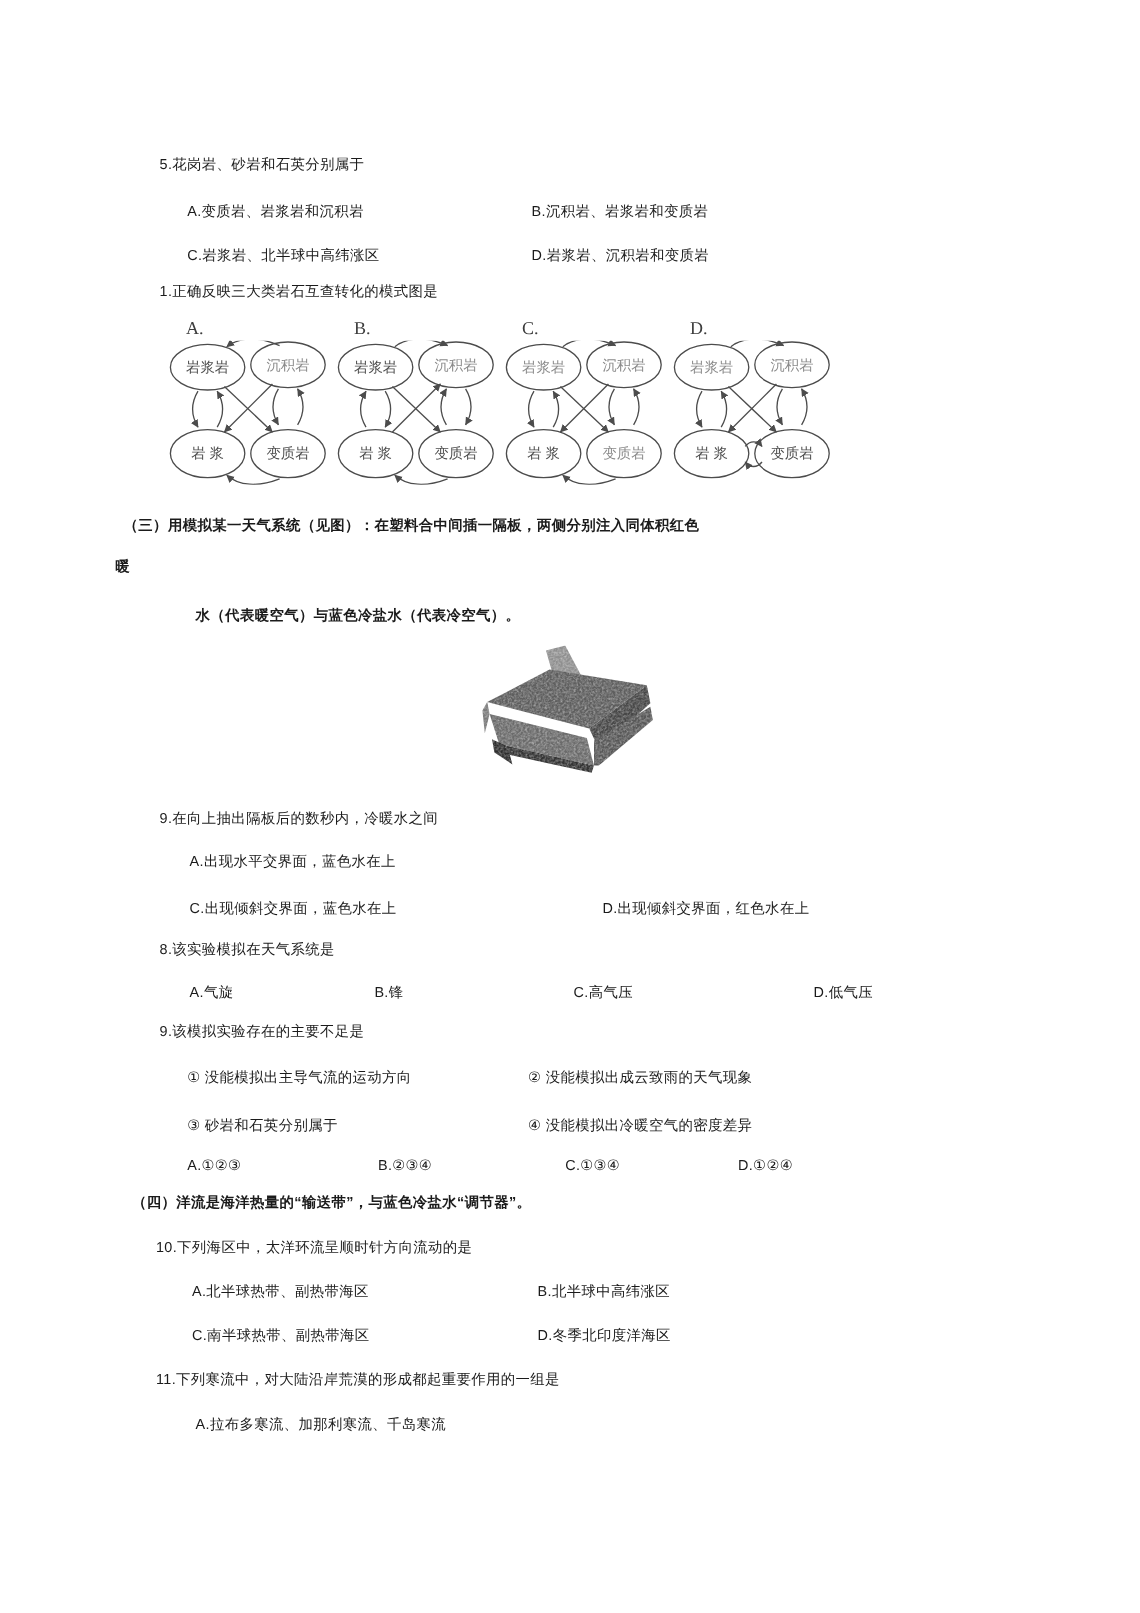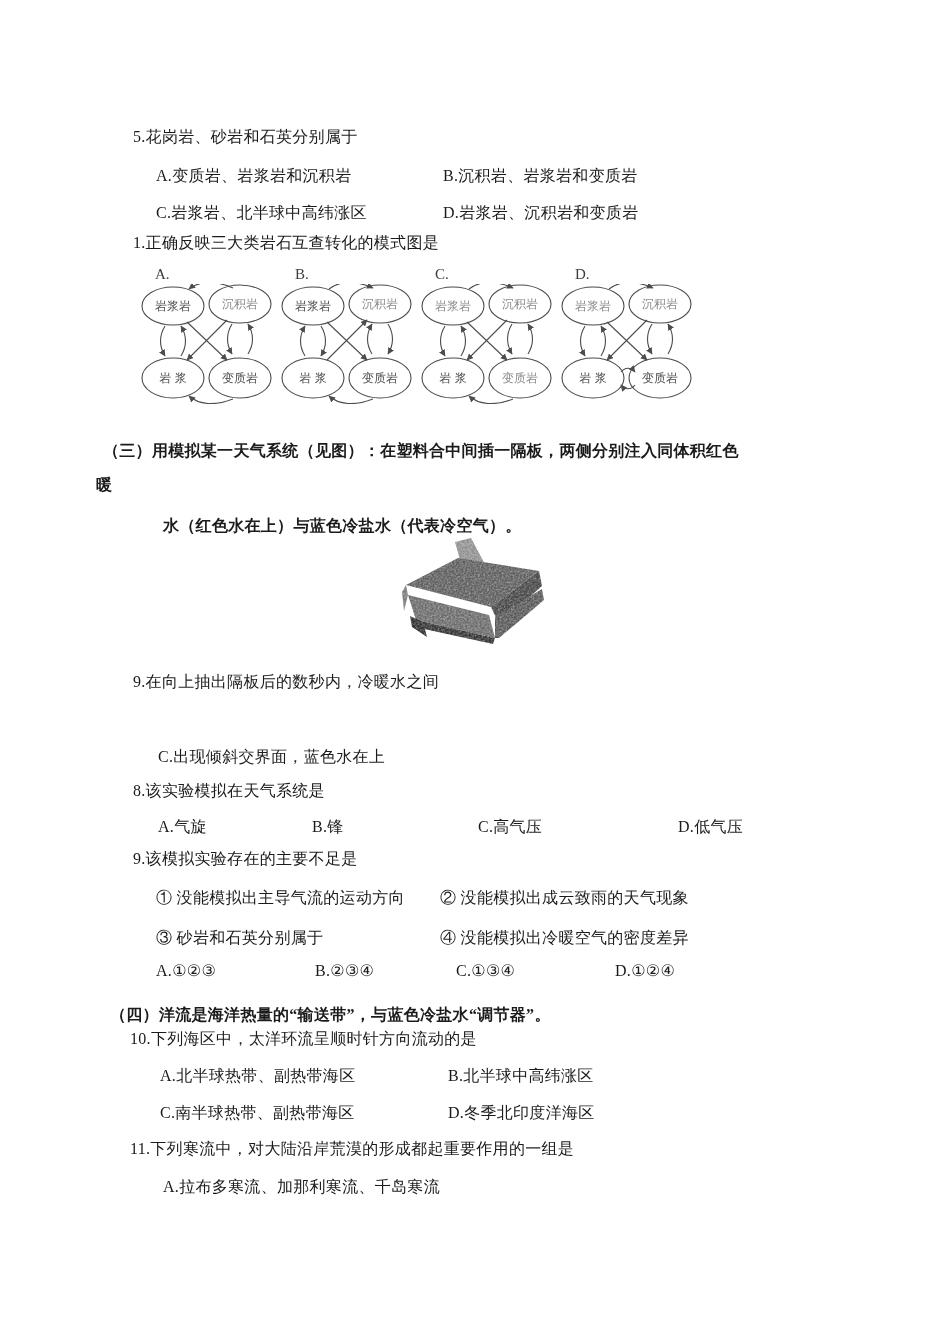--- a/index.html
+++ b/index.html
@@ -6,27 +6,26 @@
   .page{
     position:relative;
     width:950px;height:1344px;
     background:#ffffff;
     font-family:"Liberation Sans","DejaVu Sans",sans-serif;
     color:#1b1b1b;
     overflow:hidden;
   }
   .t{
     position:absolute;
-    font-size:16px;
+    font-size:12px;
     line-height:20px;
     white-space:nowrap;
     letter-spacing:0.3px;
-    font-family:Liberation Serif, serif;
-  }
-  .b{font-weight:bold;margin-top:13px;}
+  }
+  .b{font-weight:bold;}
   .panel-row{
     position:absolute;
     left:137px;top:266px;
     display:flex;
     gap:0;
   }
   .panel{width:140px;}
   .panel-label{
     font-size:15px;
     color:#3d3d3d;
@@ -170,21 +169,21 @@
         <text class="diag-text faint" x="36" y="26" text-anchor="middle">岩浆岩</text>
         <text class="diag-text faint" x="103" y="24" text-anchor="middle">沉积岩</text>
         <text class="diag-text" x="36" y="98" text-anchor="middle">岩 浆</text>
         <text class="diag-text" x="103" y="98" text-anchor="middle">变质岩</text>
       </svg>
     </div>
   </div>
 
   <div class="t b" style="left:103px;top:428px">（三）用模拟某一天气系统（见图）：在塑料合中间插一隔板，两侧分别注入同体积红色</div>
   <div class="t b" style="left:96px;top:462px">暖</div>
-  <div class="t b" style="left:163px;top:503px">水（红色水在上）与蓝色冷盐水（代表冷空气）。</div>
+  <div class="t b" style="left:163px;top:503px">水（代表暖空气）与蓝色冷盐水（代表冷空气）。</div>
 
   <svg style="position:absolute;left:398px;top:538px" width="148" height="108" viewBox="0 0 148 108">
     <defs>
       <filter id="grain" x="0" y="0" width="100%" height="100%">
         <feTurbulence type="fractalNoise" baseFrequency="0.55" numOctaves="2" stitchTiles="stitch" result="n"></feTurbulence>
         <feColorMatrix in="n" type="matrix" values="0 0 0 0 1  0 0 0 0 1  0 0 0 0 1  0.9 0.9 0.9 0 -1.1"></feColorMatrix>
       </filter>
     </defs>
     <g>
       <polygon points="57,4 73,0 89,30 66,36" fill="#8f8f8f"></polygon>
@@ -193,36 +192,38 @@
       <polygon points="8,47 4,54 6,73 10,57" fill="#7a7a7a"></polygon>
       <polygon points="10,57 91,77 97,100 18,82" fill="#6b6b6b"></polygon>
       <polygon points="18,82 97,100 95,106 17,89" fill="#343434"></polygon>
       <polygon points="97,79 144,51 146,62 101,100 97,100" fill="#585858"></polygon>
       <polygon points="12,78 25,84 29,99 14,89" fill="#2e2e2e"></polygon>
       <rect x="0" y="0" width="148" height="108" filter="url(#grain)" opacity="0.5"></rect>
     </g>
   </svg>
 
   <div class="t" style="left:133px;top:672px">9.在向上抽出隔板后的数秒内，冷暖水之间</div>
+  <div class="t" style="left:158px;top:708px">A.出现水平交界面，蓝色水在上</div>
   <div class="t" style="left:158px;top:747px">C.出现倾斜交界面，蓝色水在上</div>
+  <div class="t" style="left:502px;top:747px">D.出现倾斜交界面，红色水在上</div>
 
   <div class="t" style="left:133px;top:781px">8.该实验模拟在天气系统是</div>
   <div class="t" style="left:158px;top:817px">A.气旋</div>
   <div class="t" style="left:312px;top:817px">B.锋</div>
   <div class="t" style="left:478px;top:817px">C.高气压</div>
   <div class="t" style="left:678px;top:817px">D.低气压</div>
 
   <div class="t" style="left:133px;top:849px">9.该模拟实验存在的主要不足是</div>
   <div class="t" style="left:440px;top:888px">② 没能模拟出成云致雨的天气现象</div>
   <div class="t" style="left:156px;top:888px">① 没能模拟出主导气流的运动方向</div>
   <div class="t" style="left:156px;top:928px">③ 砂岩和石英分别属于</div>
   <div class="t" style="left:440px;top:928px">④ 没能模拟出冷暖空气的密度差异</div>
   <div class="t" style="left:156px;top:961px">A.①②③</div>
   <div class="t" style="left:315px;top:961px">B.②③④</div>
-  <div class="t" style="left:456px;top:961px">C.①③④</div>
+  <div class="t" style="left:471px;top:961px">C.①③④</div>
   <div class="t" style="left:615px;top:961px">D.①②④</div>
 
   <div class="t b" style="left:110px;top:992px">（四）洋流是海洋热量的“输送带”，与蓝色冷盐水“调节器”。</div>
 
   <div class="t" style="left:130px;top:1029px">10.下列海区中，太洋环流呈顺时针方向流动的是</div>
   <div class="t" style="left:160px;top:1066px">A.北半球热带、副热带海区</div>
   <div class="t" style="left:448px;top:1066px">B.北半球中高纬涨区</div>
   <div class="t" style="left:160px;top:1103px">C.南半球热带、副热带海区</div>
   <div class="t" style="left:448px;top:1103px">D.冬季北印度洋海区</div>
 

